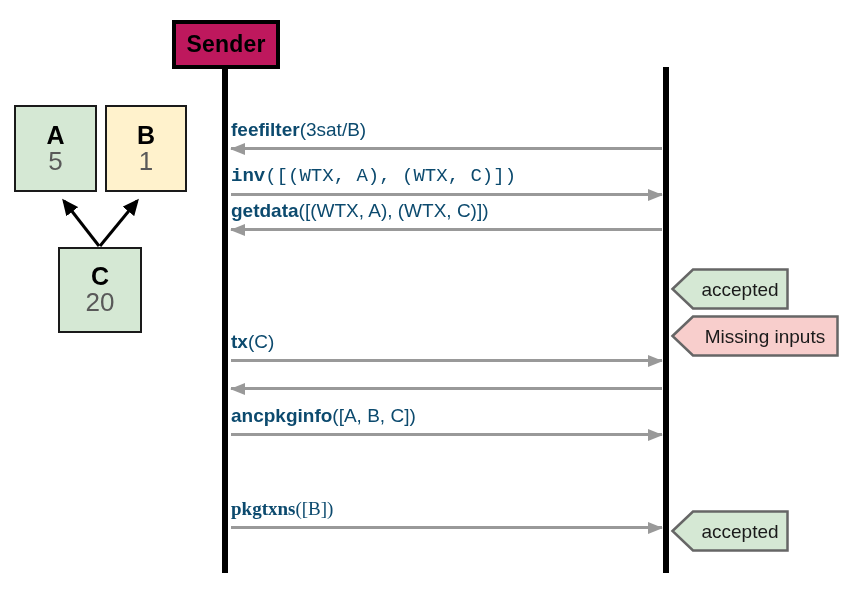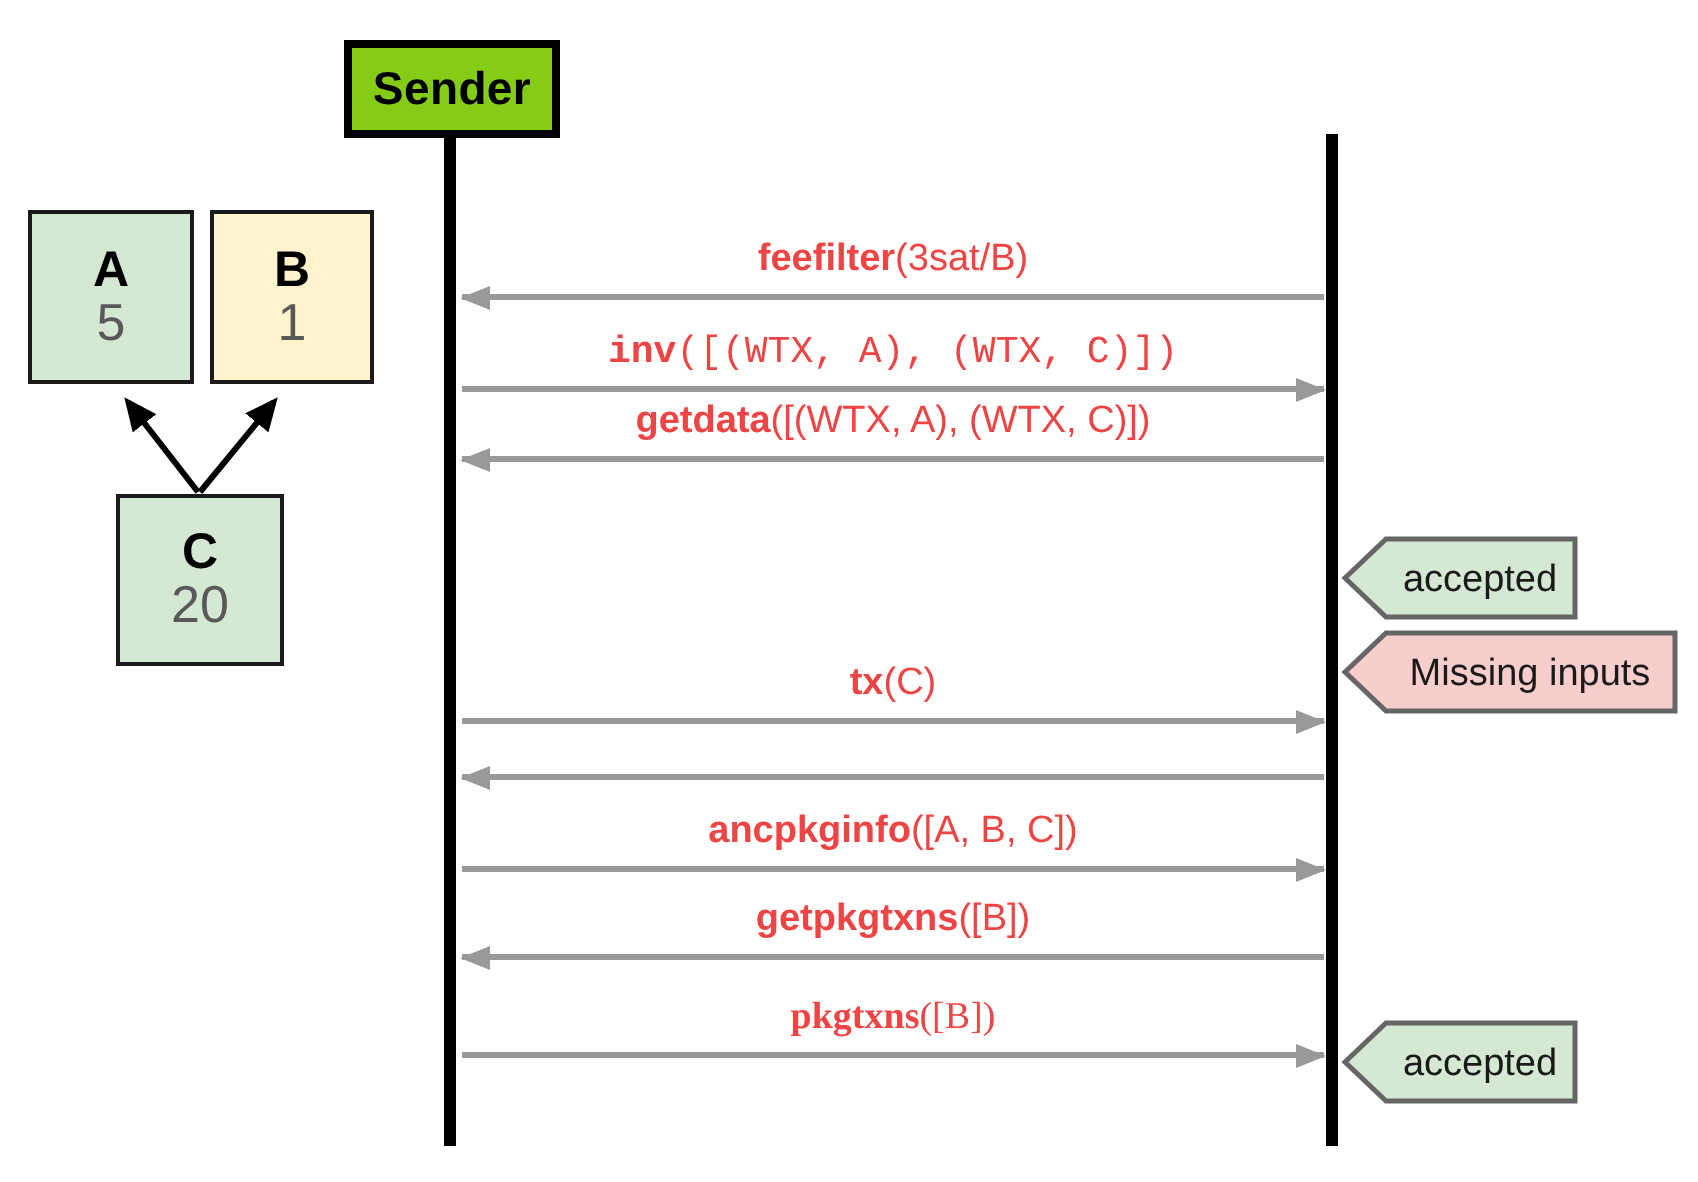--- a/index.html
+++ b/index.html
@@ -4,21 +4,21 @@
 <style>
   html,body{margin:0;padding:0;background:#fff;}
   .canvas{
     position:relative;width:849px;height:591px;background:#ffffff;
     font-family:"Liberation Sans","DejaVu Sans",sans-serif;overflow:hidden;color:#000;
   }
 
   
   .actor{
     position:absolute;top:20px;height:49px;box-sizing:border-box;
-    background:#84cc16;border:4px solid #000;
+    background:#be185d;border:4px solid #000;
     display:flex;align-items:center;justify-content:center;
     font-weight:700;font-size:23px;letter-spacing:0.2px;
   }
   .actor-sender{left:172px;width:108px;}
   .actor-receiver{left:603px;width:132px;}
   .lifeline{position:absolute;top:67px;width:6px;height:506px;background:#000;}
   .lifeline-sender{left:222px;}
   .lifeline-receiver{left:663px;}
 
   
@@ -32,22 +32,22 @@
   .node-a{left:14px;top:105px;width:83px;height:87px;}
   .node-b{left:105px;top:105px;width:82px;height:87px;}
   .node-c{left:58px;top:247px;width:84px;height:86px;}
   .node-label{font-size:25px;font-weight:700;color:#000;}
   .node-value{font-size:26px;font-weight:400;color:#595959;}
   .dep-arrows{position:absolute;left:0;top:0;}
 
   
   .msg{position:absolute;left:231px;width:431px;height:34px;}
   .msg-label{
-    position:absolute;left:0;right:0;bottom:9px;text-align:center;
-    font-size:19px;white-space:nowrap;color:#ef4444;
+    position:absolute;left:0;right:0;bottom:9px;text-align:left;
+    font-size:19px;white-space:nowrap;color:#0c4a6e;
   }
   .fn{font-weight:700;}
   .line{position:absolute;left:0;right:0;bottom:0;height:3px;background:#999;}
   .line.right::after{
     content:"";position:absolute;right:-1px;top:50%;transform:translateY(-50%);
     width:0;height:0;border-left:15px solid #999;
     border-top:6.5px solid transparent;border-bottom:6.5px solid transparent;
   }
   .line.left::before{
     content:"";position:absolute;left:-1px;top:50%;transform:translateY(-50%);
@@ -114,24 +114,20 @@
     <div class="msg-label"><span class="fn">tx</span><span>(C)</span></div>
     <div class="line right"></div>
   </div>
   <div class="msg m6">
     <div class="line left"></div>
   </div>
   <div class="msg m7">
     <div class="msg-label"><span class="fn">ancpkginfo</span><span>([A, B, C])</span></div>
     <div class="line right"></div>
   </div>
-  <div class="msg m8">
-    <div class="msg-label"><span class="fn">getpkgtxns</span><span>([B])</span></div>
-    <div class="line left"></div>
-  </div>
   <div class="msg m9">
     <div class="msg-label"><span class="fn">pkgtxns</span><span>([B])</span></div>
     <div class="line right"></div>
   </div>
 
   <svg class="tag tag-1" width="120" height="44">
     <polygon points="1.5,21 22,1.5 116.5,1.5 116.5,40.5 22,40.5" stroke="#666666" stroke-width="2.5" fill="#d5e8d4"></polygon>
     <text x="69" y="27.5">accepted</text>
   </svg>
   <svg class="tag tag-2" width="170" height="44">

